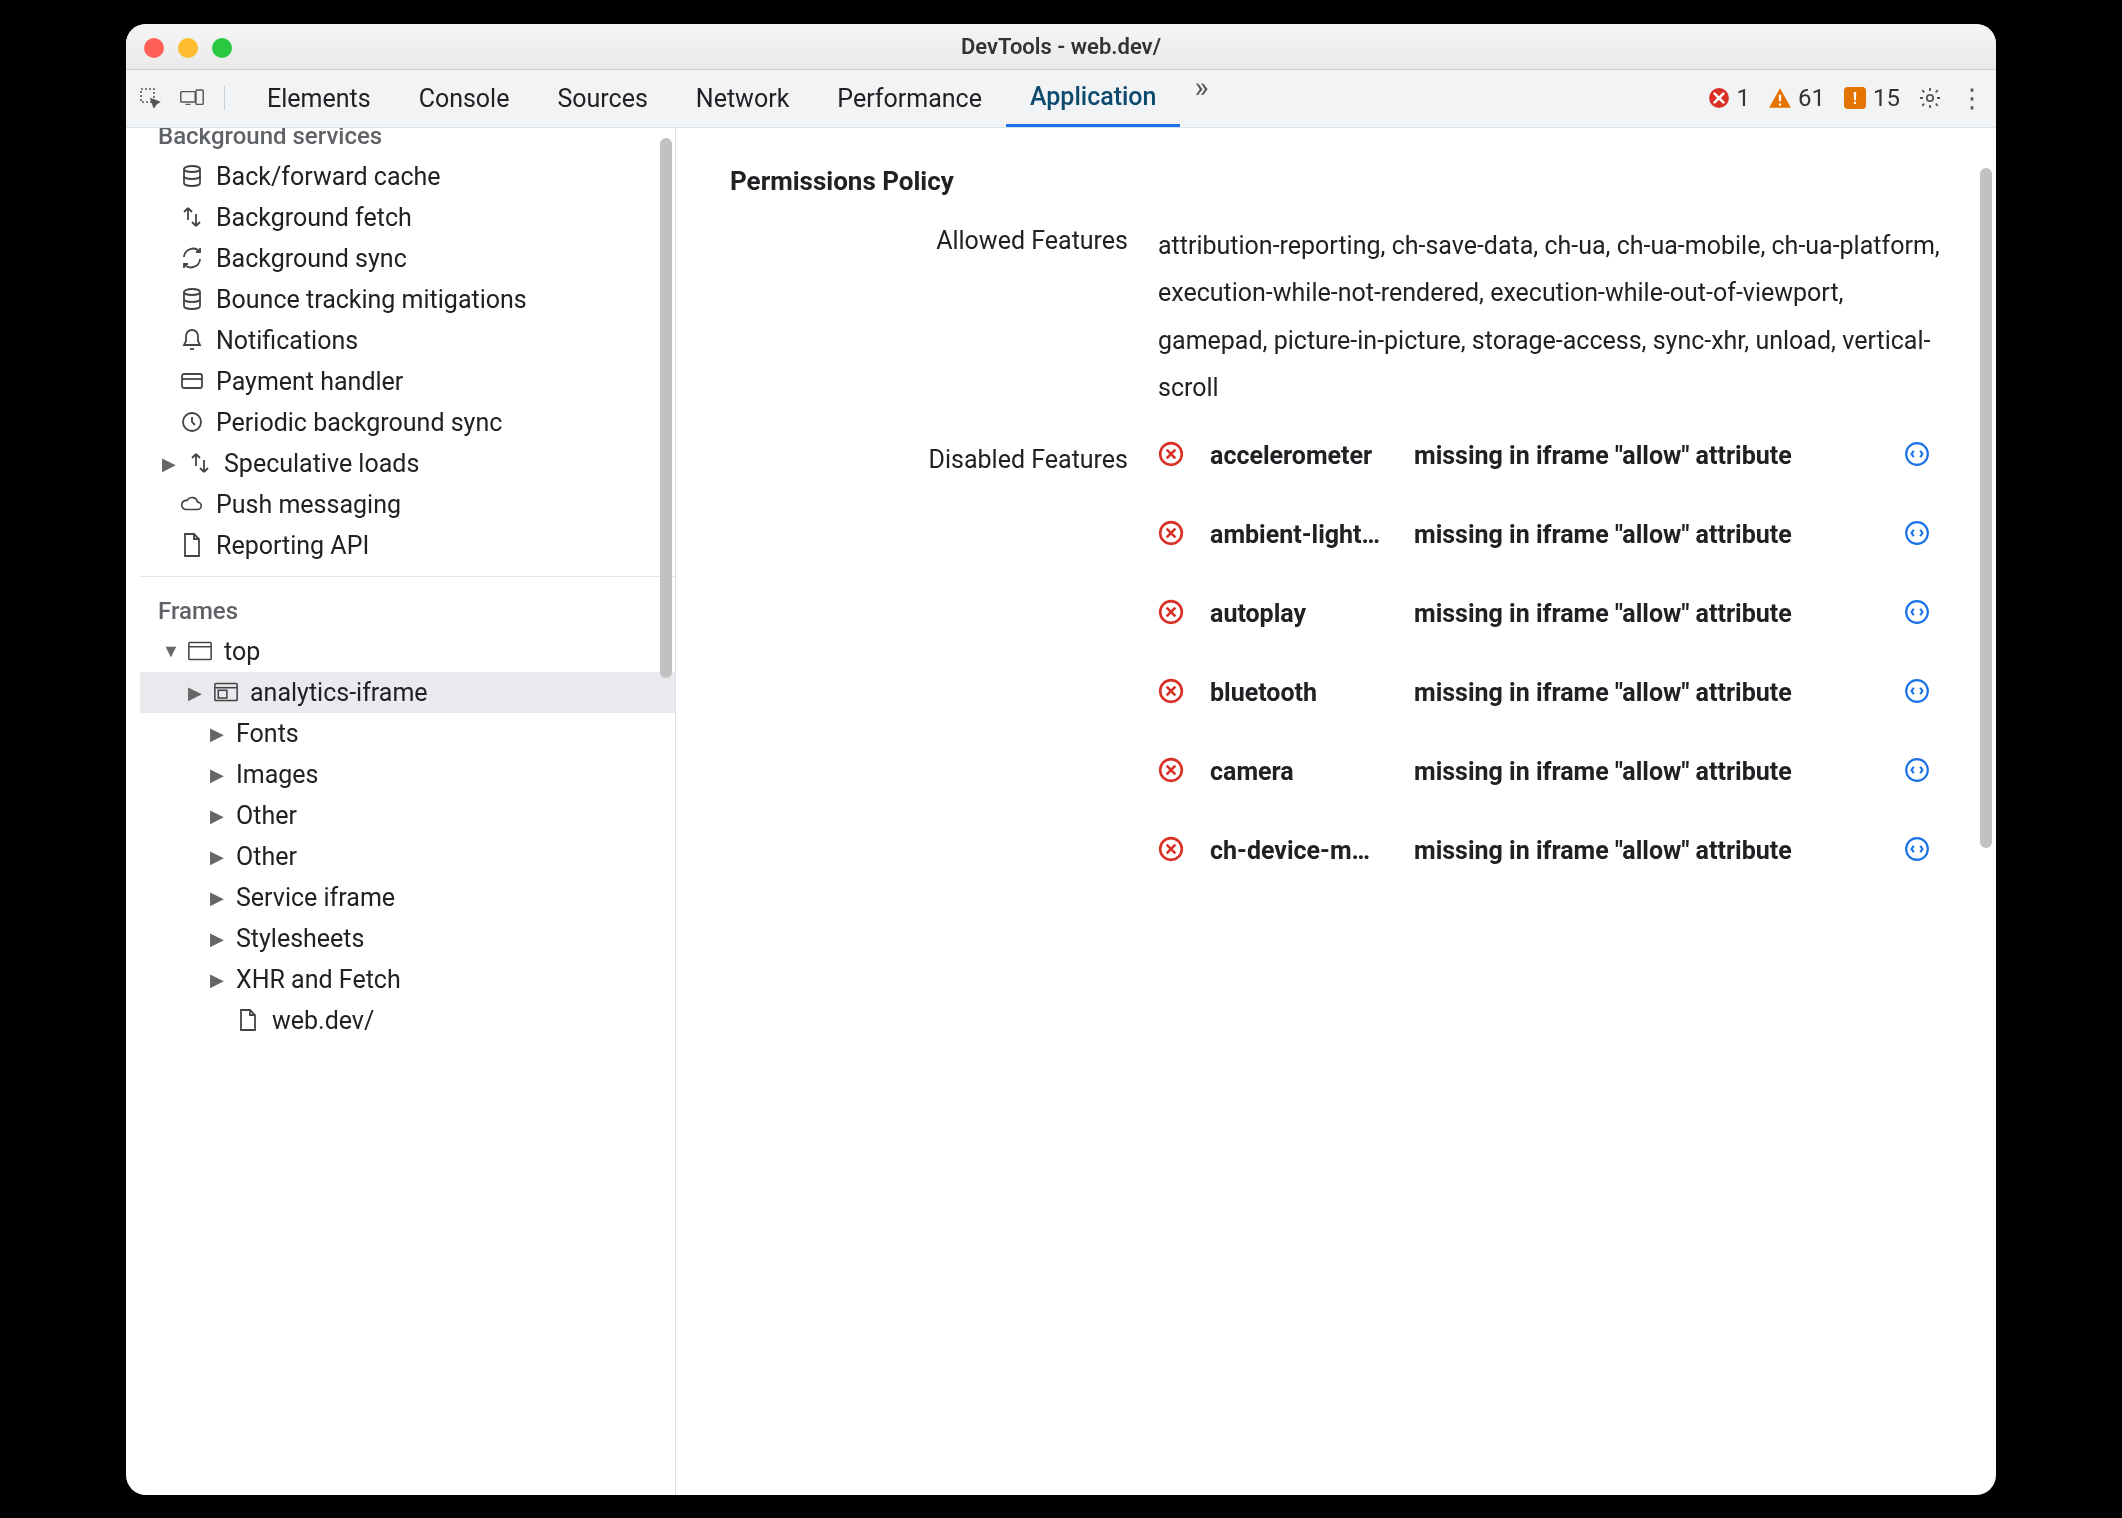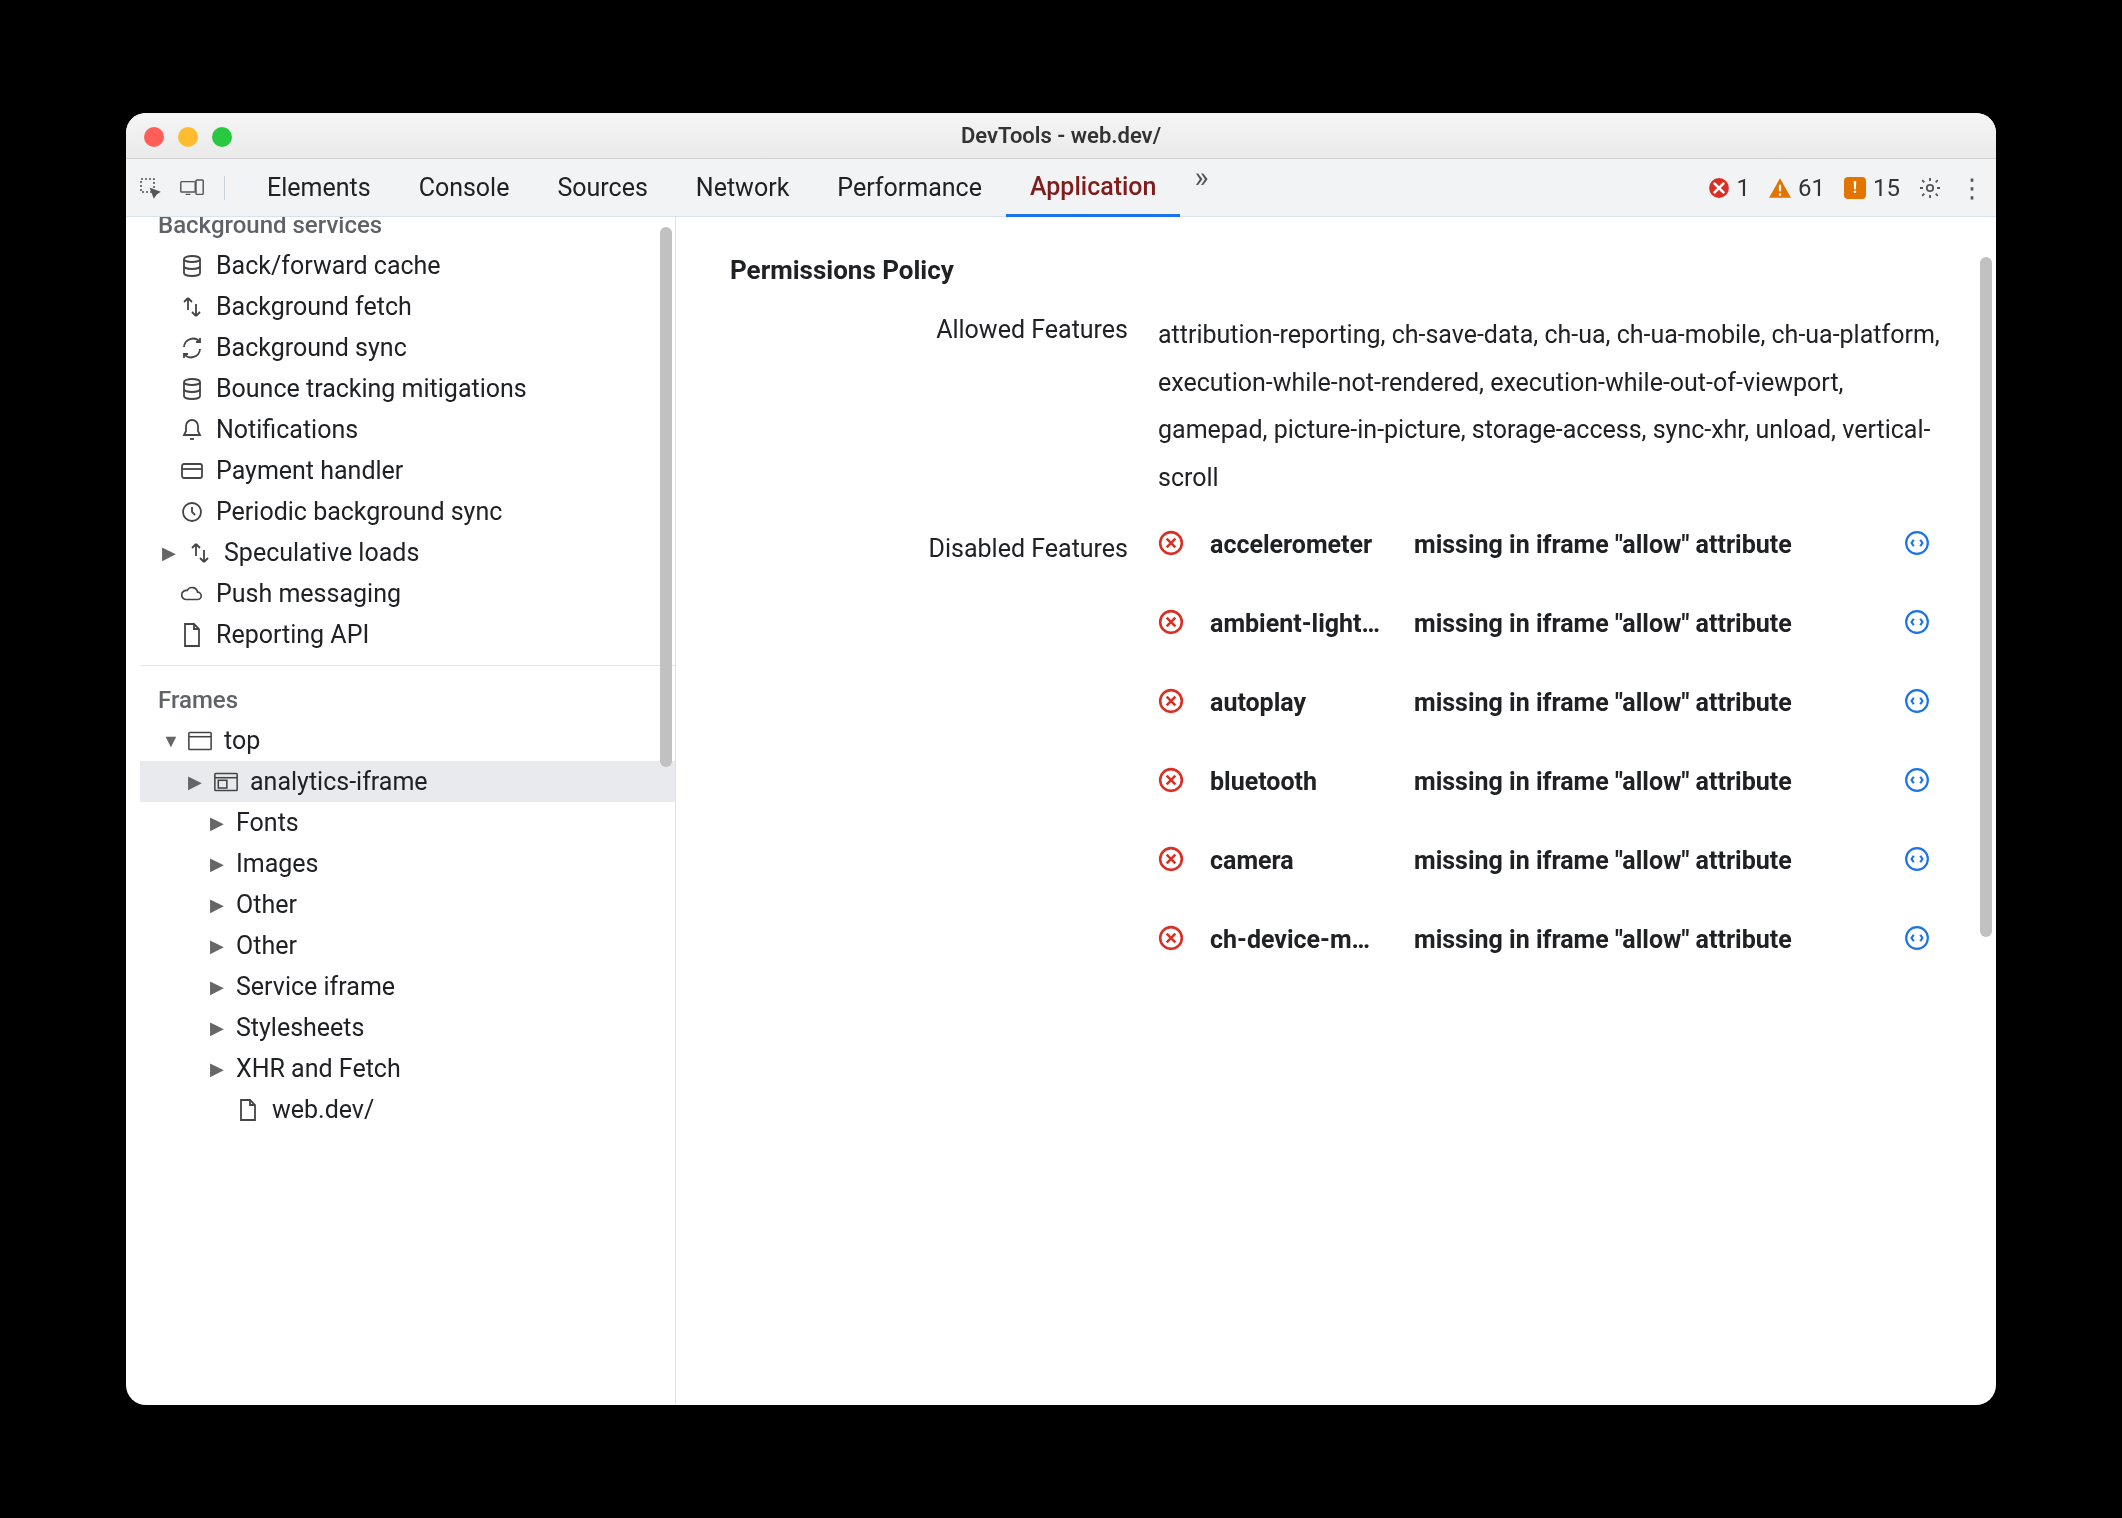--- a/index.html
+++ b/index.html
@@ -4,21 +4,21 @@
 <style>
   * { box-sizing: border-box; margin: 0; padding: 0; }
   html, body { width: 100%; height: 100%; background: #000; }
   body {
     font-family: -apple-system, BlinkMacSystemFont, "Segoe UI", Roboto, Helvetica, Arial, sans-serif;
     display: flex; align-items: center; justify-content: center;
     font-size: 23px;
   }
   .window {
     width: 1870px;
-    height: 1292px;
+    height: 1471px;
     background: #fff;
     border-radius: 20px;
     overflow: hidden;
     box-shadow: 0 30px 80px rgba(0,0,0,.6);
     display: flex; flex-direction: column;
     position: relative;
   }
   
   .titlebar {
     height: 46px;
@@ -33,21 +33,21 @@
 
   
   .toolbar {
     height: 58px; display: flex; align-items: center;
     border-bottom: 1px solid #d9e1ec; background: #f1f3f4;
     padding: 0 12px; font-size: 25px; color: #333;
   }
   .tb-left { display: flex; align-items: center; gap: 18px; padding-right: 20px; border-right: 1px solid #c8d0d8; margin-right: 18px; }
   .tb-tabs { display: flex; flex: 1; }
   .tb-tab { padding: 0 24px; height: 58px; display: flex; align-items: center; cursor: pointer; color: #202124;}
-  .tb-tab.active { color: #7f1d1d; border-bottom: 3px solid #1a73e8; font-weight: 500;}
+  .tb-tab.active { color: #0c4a6e; border-bottom: 3px solid #1a73e8; font-weight: 500;}
   .tb-more { padding: 0 14px; color: #555; font-size: 30px; }
   .tb-right { display: flex; align-items: center; gap: 18px; padding-left: 10px; }
   .count { display: flex; align-items: center; gap: 6px; font-size: 24px; }
   .ic { width: 24px; height: 24px; display: inline-flex; align-items: center; justify-content: center; }
   .ic-gear { font-size: 28px; color:#555;}
   .ic-dots { font-size: 26px; color:#555;}
 
   
   .split { display: flex; flex: 1; overflow: hidden; }
   .sidebar {

